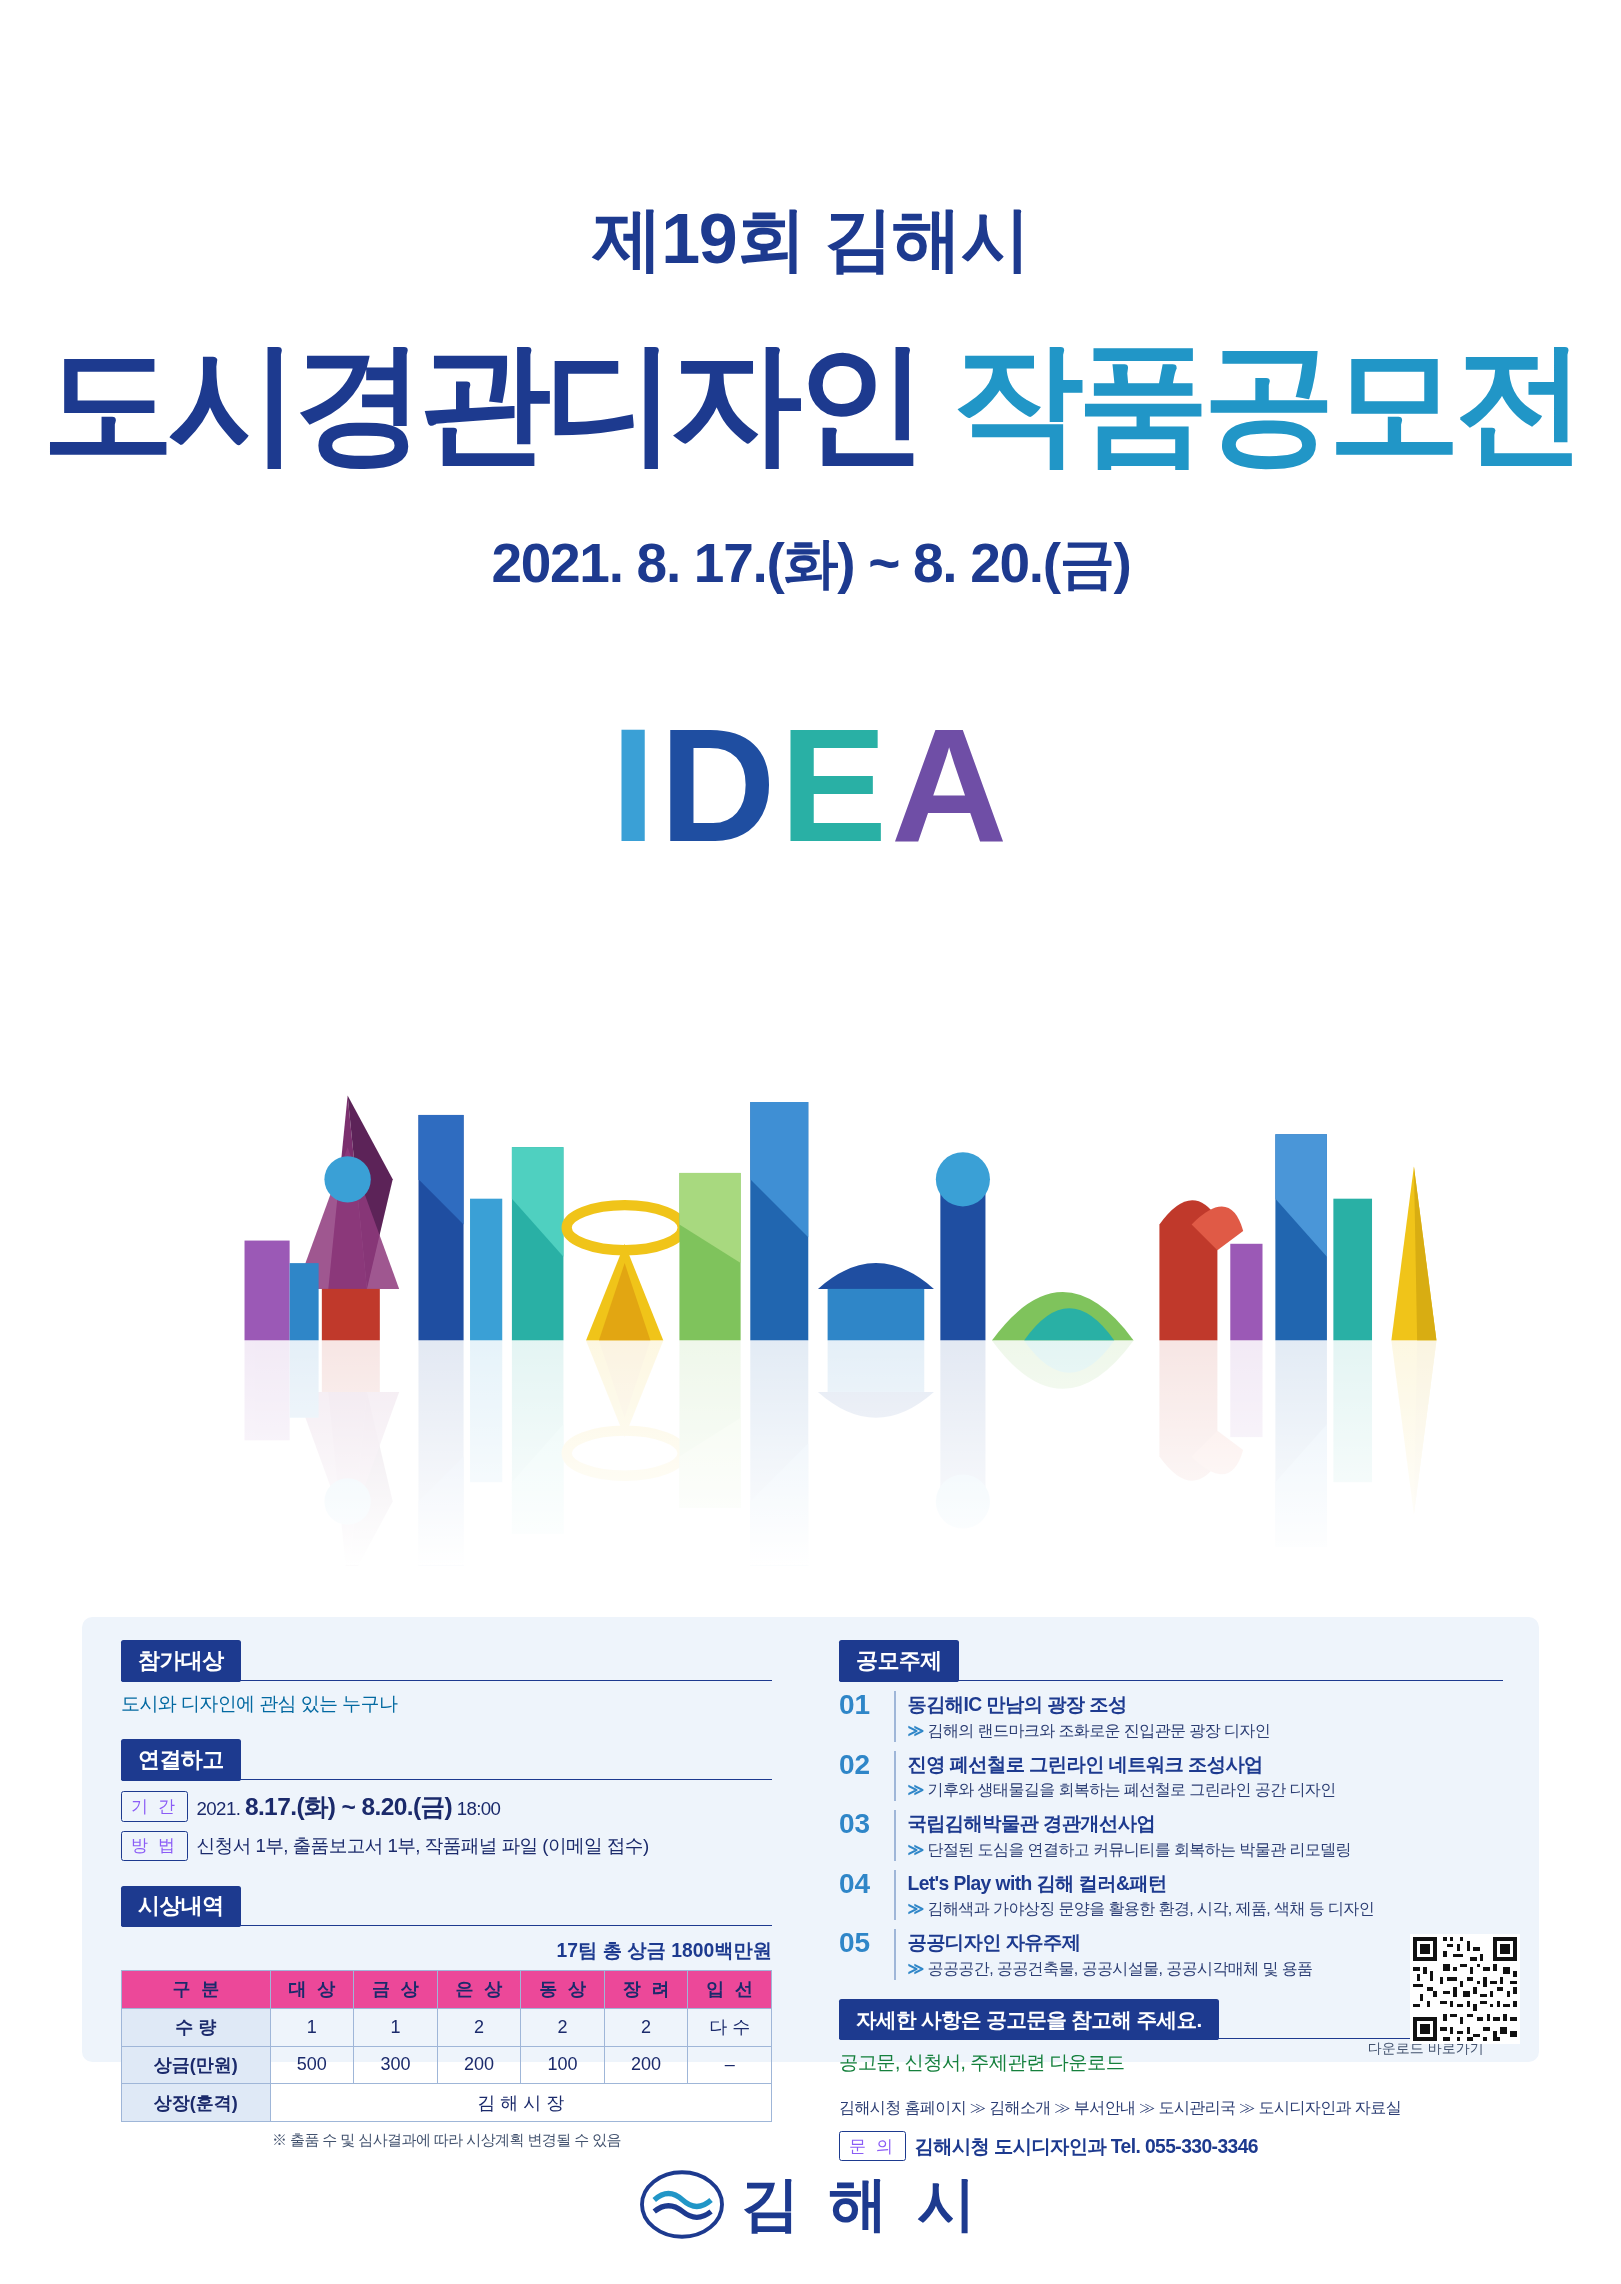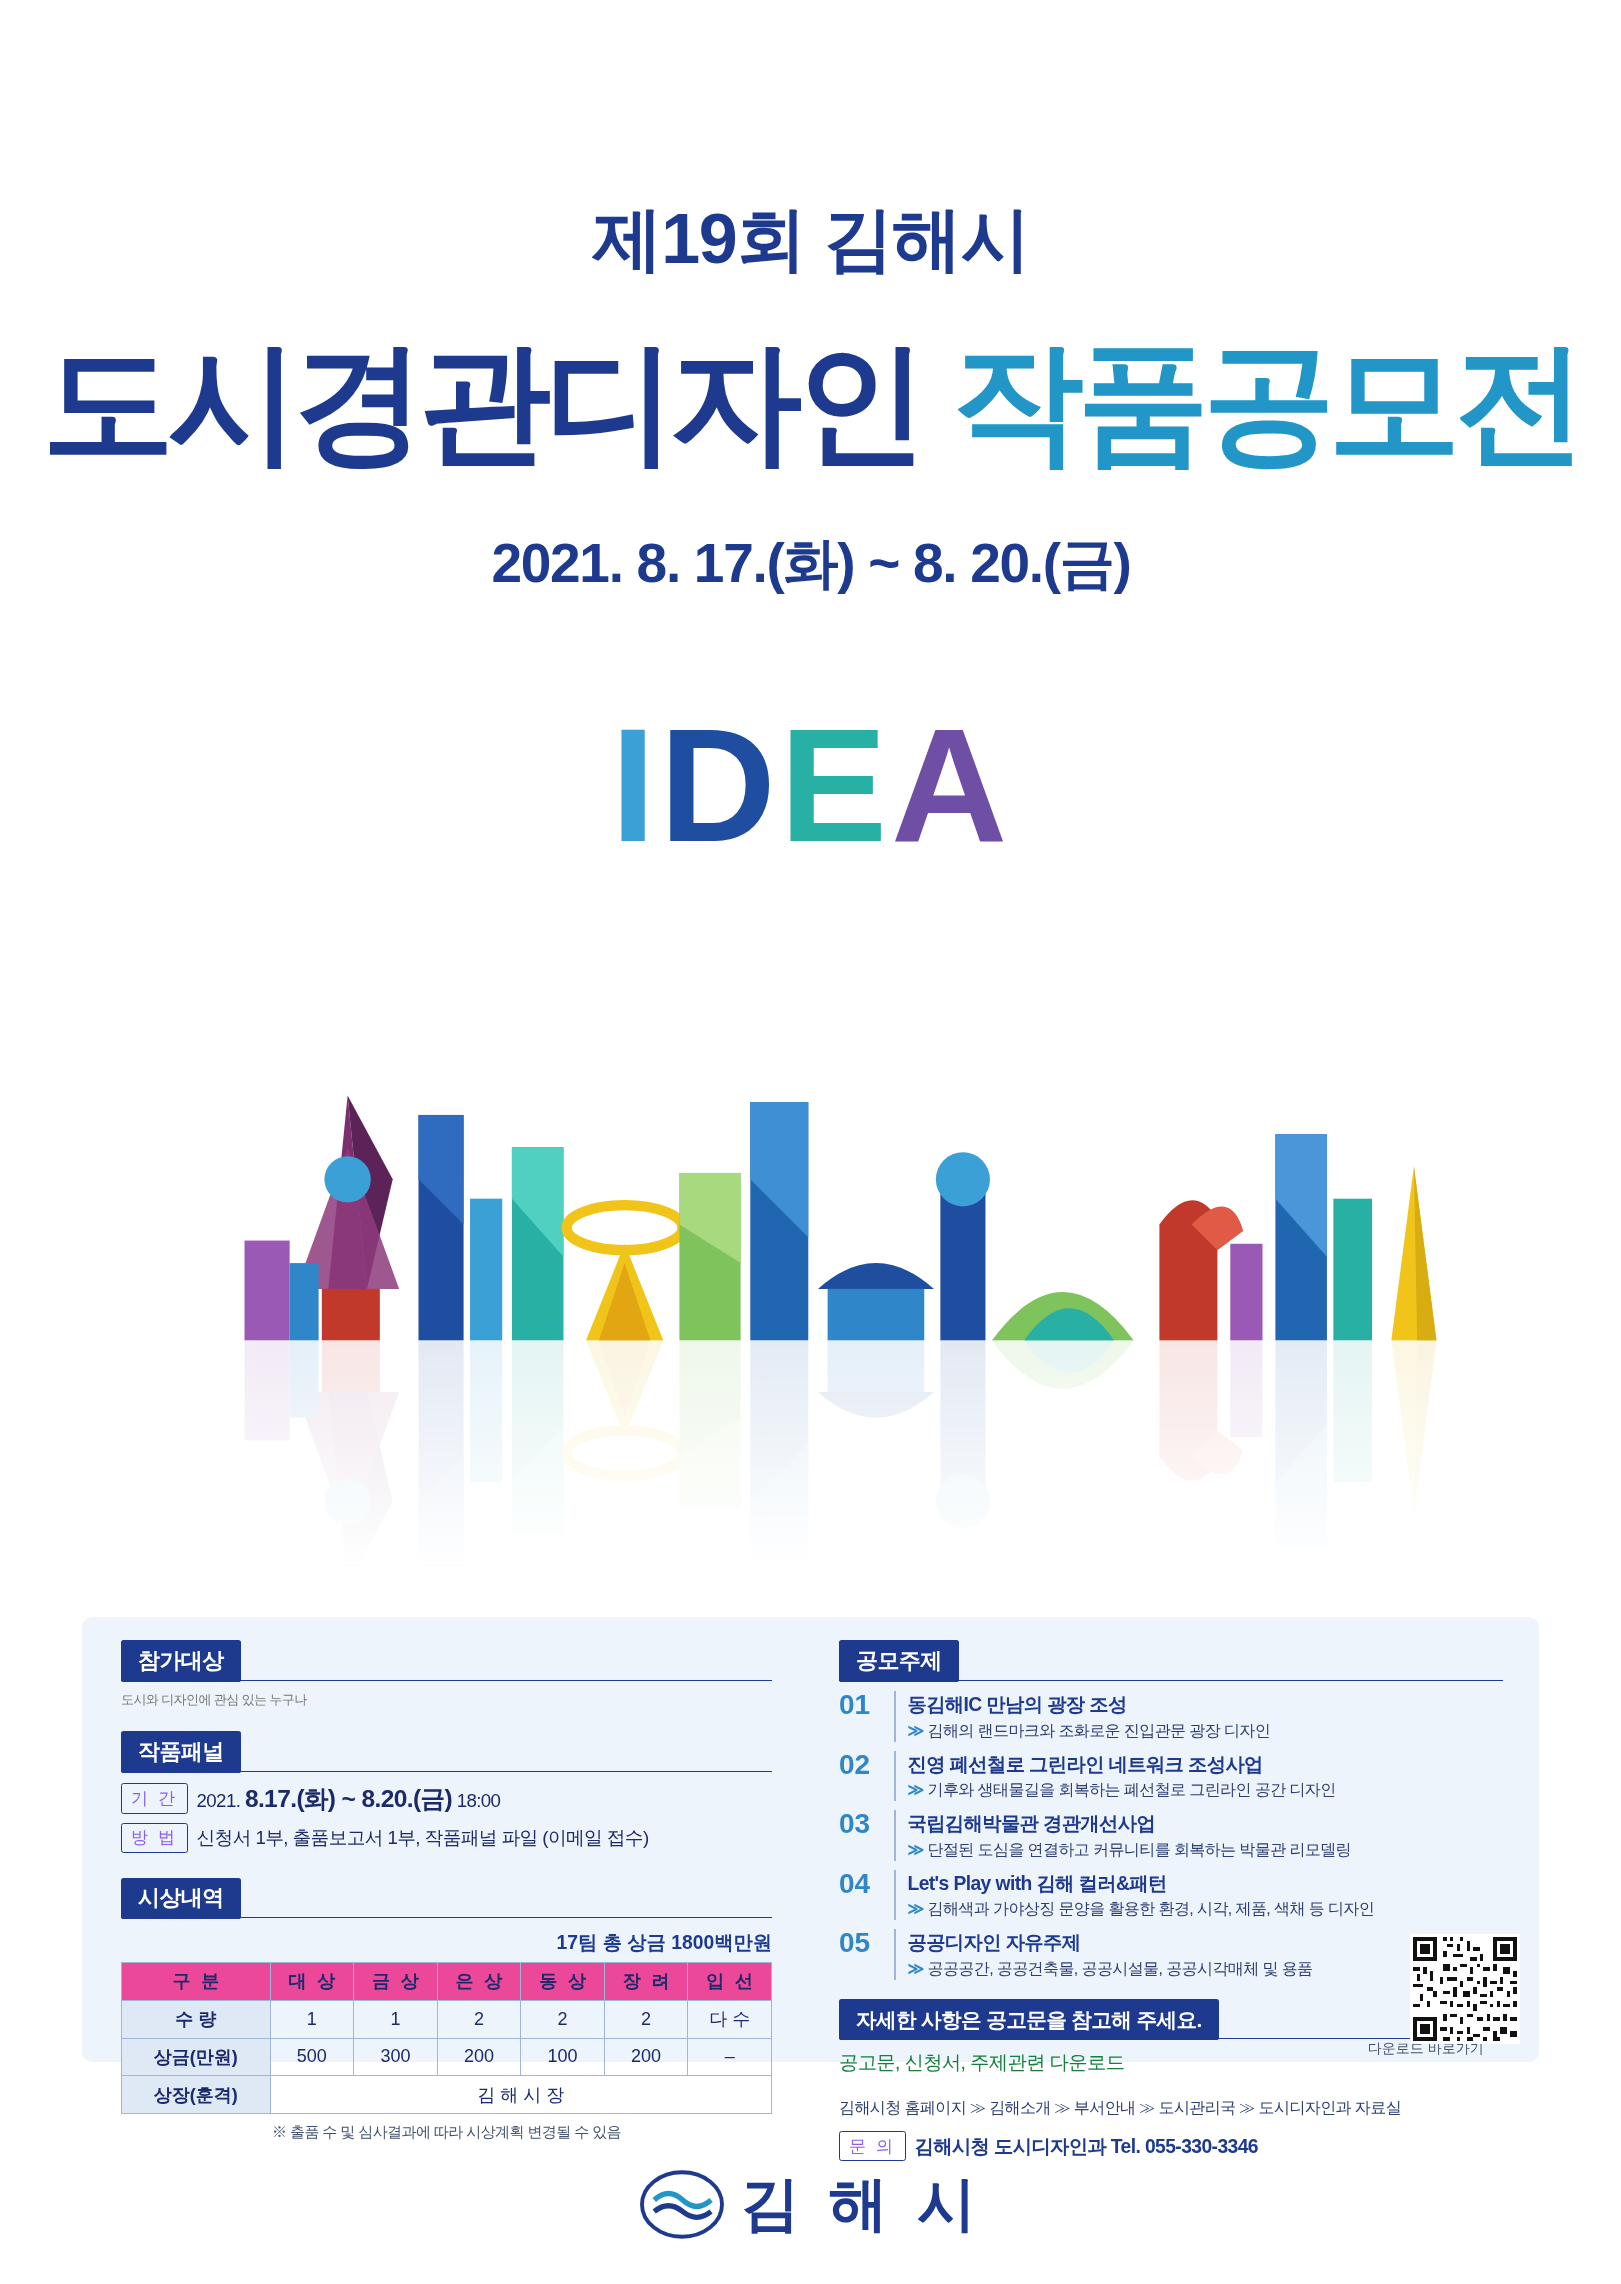--- a/index.html
+++ b/index.html
@@ -53,21 +53,21 @@
   .col-right{position:absolute;left:757px;top:23px;width:664px;}
 
   .sec-head{
     display:inline-block;background:#1d3a8f;color:#ffffff;
     font-size:22px;font-weight:bold;padding:5.8px 17px 5.8px 17px;border-radius:2.6px;
     letter-spacing:-0.6px;
   }
   .sec-rule{
     border-bottom:1.9px solid #1d3a8f;margin-top:-1.9px;margin-bottom:10.3px;width:100%;
   }
-  .body-text{font-size:13px;color:#737373;letter-spacing:-0.6px;}
+  .body-text{font-size:19px;color:#0369a1;letter-spacing:-0.6px;}
 
   .tag{
     display:inline-block;border:1.3px solid #1d3a8f;border-radius:2.6px;
     font-size:17px;font-weight:normal;color:#8b5cf6;padding:2.6px 9px;margin-right:9px;
     letter-spacing:2.6px;
   }
   .row-line{display:flex;align-items:center;margin-bottom:7.7px;}
   .row-line .txt{font-size:18.7px;letter-spacing:-0.6px;}
   .row-line .txt b{font-size:24.5px;}
 
@@ -198,21 +198,21 @@
 
       <div>
         <div class="sec-head">참가대상</div>
         <div class="sec-rule"></div>
         <div class="body-text">도시와 디자인에 관심 있는 누구나</div>
       </div>
 
       <div style="height:22px"></div>
 
       <div>
-        <div class="sec-head">작품패널</div>
+        <div class="sec-head">연결하고</div>
         <div class="sec-rule"></div>
 
         <div class="row-line">
           <span class="tag">기 간</span>
           <span class="txt">
             <span>2021.</span>
             <b>8.17.(화) ~ 8.20.(금)</b>
             <span>18:00</span>
           </span>
         </div>

